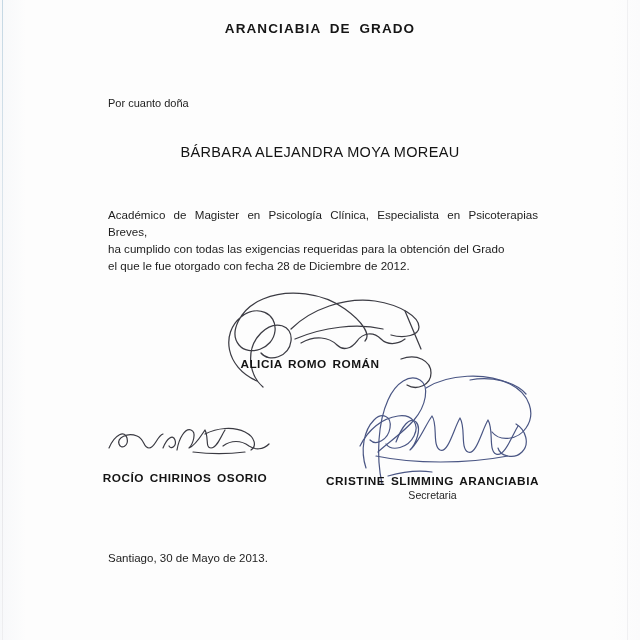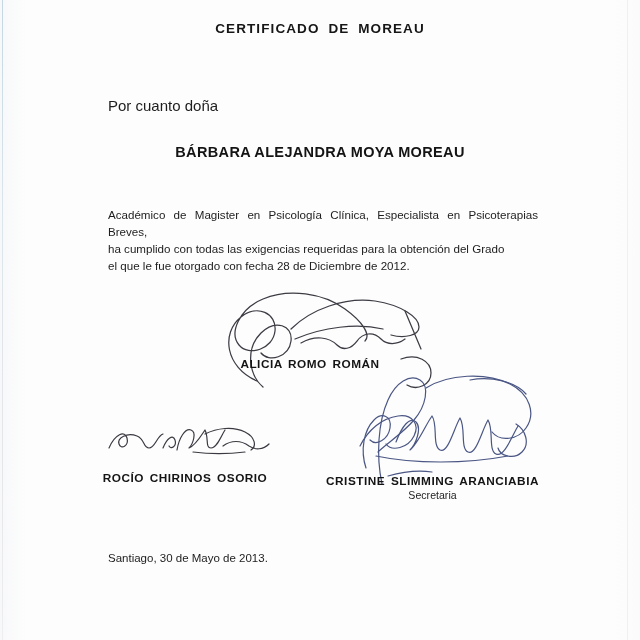--- a/index.html
+++ b/index.html
@@ -48,31 +48,31 @@
     font-size: 13.5px;
     font-weight: bold;
     letter-spacing: 1.1px;
     word-spacing: 4px;
     color: #161616;
   }
 
   .salutation {
     position: absolute;
     left: 108px; top: 97px;
-    font-size: 15px;
+    font-size: 11px;
     color: #1d1d1d;
   }
 
   .recipient {
     position: absolute;
     left: 0; top: 144px;
     width: 640px;
     text-align: center;
     font-size: 14.5px;
-    font-weight: bold;
+    font-weight: normal;
     letter-spacing: .35px;
     color: #141414;
   }
 
   .body-text {
     position: absolute;
     left: 108px; top: 206px;
     width: 430px;
     font-size: 11.6px;
     line-height: 17px;
@@ -123,21 +123,21 @@
 </style>
 </head>
 <body>
 
 <div id="page">
 
   <div class="scan-wash"></div>
   <div class="scan-edge-left"></div>
   <div class="scan-edge-right"></div>
 
-  <div class="title">CERTIFICADO DE MOREAU</div>
+  <div class="title">ARANCIABIA DE GRADO</div>
 
   <div class="salutation">Por cuanto doña</div>
 
   <div class="recipient">BÁRBARA ALEJANDRA MOYA MOREAU</div>
 
   <div class="body-text">
     <div>Académico de Magister en Psicología Clínica,  Especialista en Psicoterapias Breves,</div>
     <div>ha cumplido con todas las exigencias requeridas para la obtención del Grado</div>
     <div class="last-line">el que le fue otorgado con fecha 28 de Diciembre de 2012.</div>
   </div>

